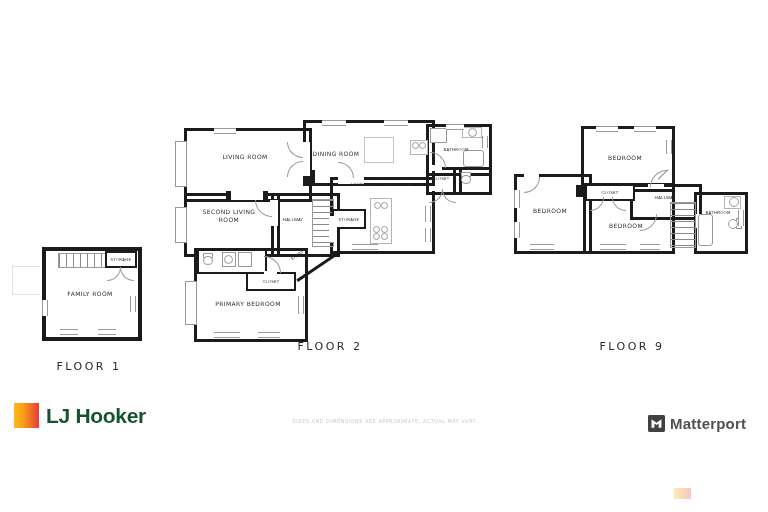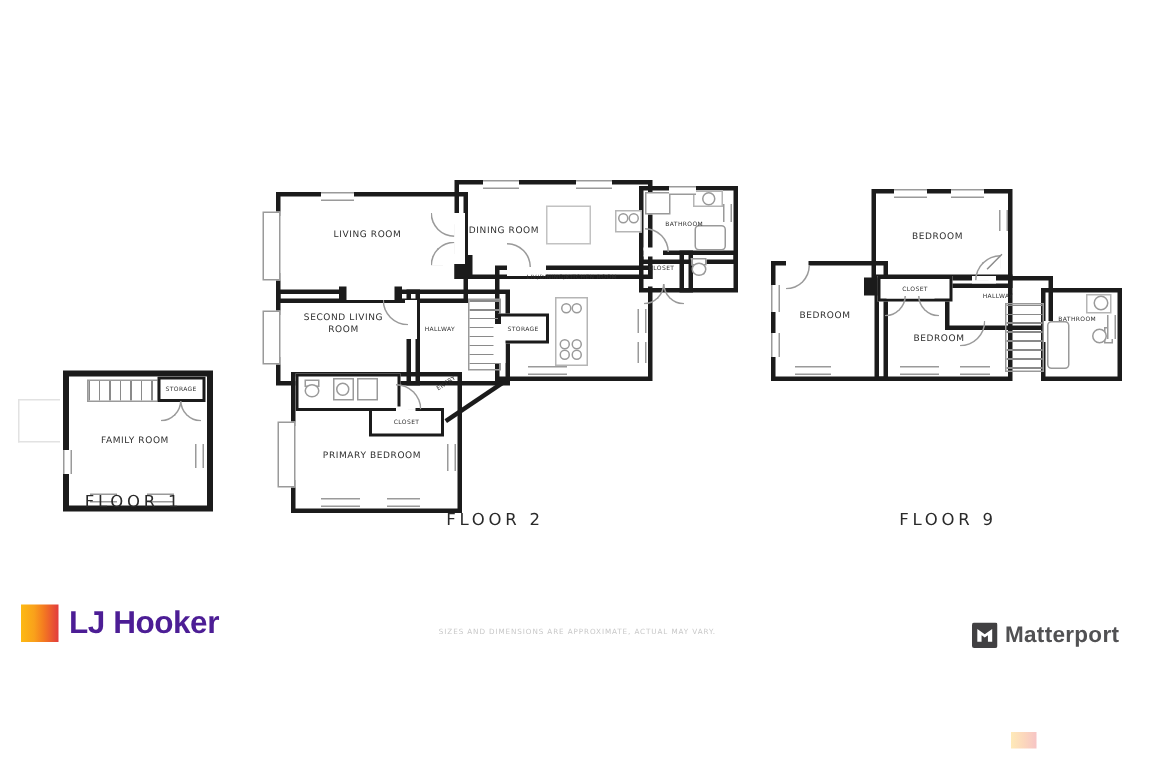--- a/index.html
+++ b/index.html
@@ -23,21 +23,21 @@
   .arc.tr{border-left:1px solid #9a9a9a;border-bottom:1px solid #9a9a9a;border-bottom-left-radius:100%;}
   .arc.bl{border-right:1px solid #9a9a9a;border-top:1px solid #9a9a9a;border-top-right-radius:100%;}
   .arc.br{border-left:1px solid #9a9a9a;border-top:1px solid #9a9a9a;border-top-left-radius:100%;}
   .leaf{position:absolute;background:#8a8a8a;height:1px;}
   .fx{position:absolute;border:1px solid #9a9a9a;background:#fff;}
   .fxl{position:absolute;border:1px solid #c2c2c2;background:#fff;}
   .circ{border-radius:50%;}
   .deck{position:absolute;background:#e2e2e2;}
   .floor-title{position:absolute;font-size:11px;letter-spacing:2.5px;color:#2a2a2a;text-align:center;font-weight:500;}
   .lj-square{position:absolute;background:linear-gradient(90deg,#FDB913 0%,#F9A11B 35%,#F47B20 60%,#E23B3E 100%);}
-  .lj-text{position:absolute;font-family:"Liberation Sans",sans-serif;font-weight:700;font-size:21px;color:#4c1d95;letter-spacing:-.3px;line-height:25px;}
+  .lj-text{position:absolute;font-family:"Liberation Sans",sans-serif;font-weight:700;font-size:21px;color:#14532d;letter-spacing:-.3px;line-height:25px;}
   .mp-text{position:absolute;font-family:"Liberation Sans",sans-serif;font-weight:700;font-size:15px;color:#515153;line-height:17px;letter-spacing:.2px;}
   .disc{position:absolute;display:flex;justify-content:center;}
   .disc span{font-size:8px;transform:scale(.6);transform-origin:center;white-space:nowrap;color:#c8c8c8;letter-spacing:1px;}
   .wm{position:absolute;background:linear-gradient(90deg,#FDB913,#F47B20,#E23B3E);opacity:.3;}
 </style>
 </head>
 <body>
 
 <div id="canvas">
 
@@ -52,21 +52,21 @@
       <span class="tiny">STORAGE</span>
     </div>
     <div class="arc tl" style="left:107px;top:267px;width:13px;height:13px;"></div>
     <div class="arc tr" style="left:120px;top:267px;width:13px;height:13px;"></div>
     <div class="lbl" style="left:42px;top:290px;width:96px;">FAMILY ROOM</div>
 
     <div class="win-v" style="left:42px;top:300px;height:16px;"></div>
     <div class="win-v" style="left:130px;top:296px;height:16px;"></div>
     <div class="win-h" style="left:60px;top:329px;width:18px;"></div>
     <div class="win-h" style="left:98px;top:329px;width:18px;"></div>
-    <div class="floor-title" style="left:40px;top:328px;width:98px;">FLOOR 1</div>
+    <div class="floor-title" style="left:40px;top:360px;width:98px;">FLOOR 1</div>
   </div>
 
   <div>
 
     <div class="room" style="left:184px;top:128px;width:122px;height:68px;"></div>
     <div class="room" style="left:303px;top:120px;width:126px;height:60px;"></div>
     <div class="room" style="left:426px;top:124px;width:60px;height:46px;"></div>
     <div class="room" style="left:426px;top:167px;width:30px;height:22px;"></div>
     <div class="room" style="left:453px;top:167px;width:33px;height:22px;"></div>
     <div class="room" style="left:330px;top:177px;width:99px;height:71px;"></div>

